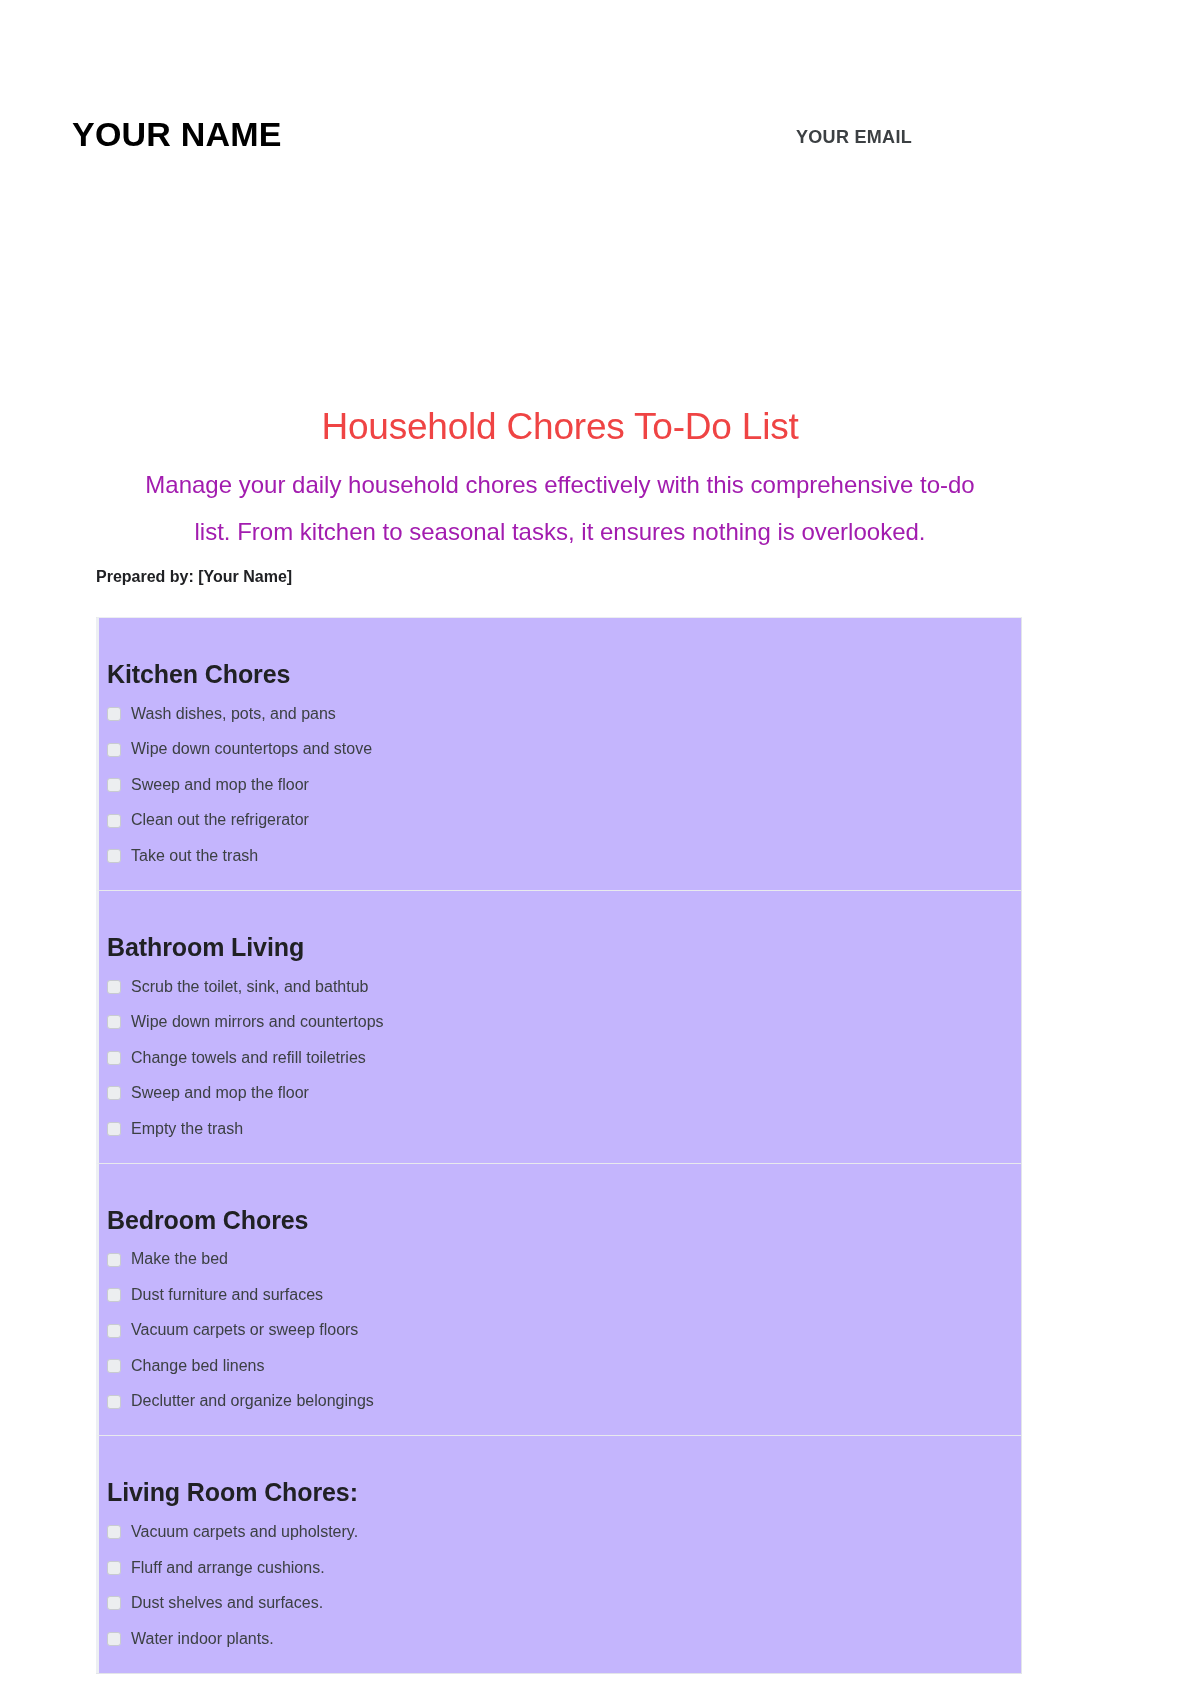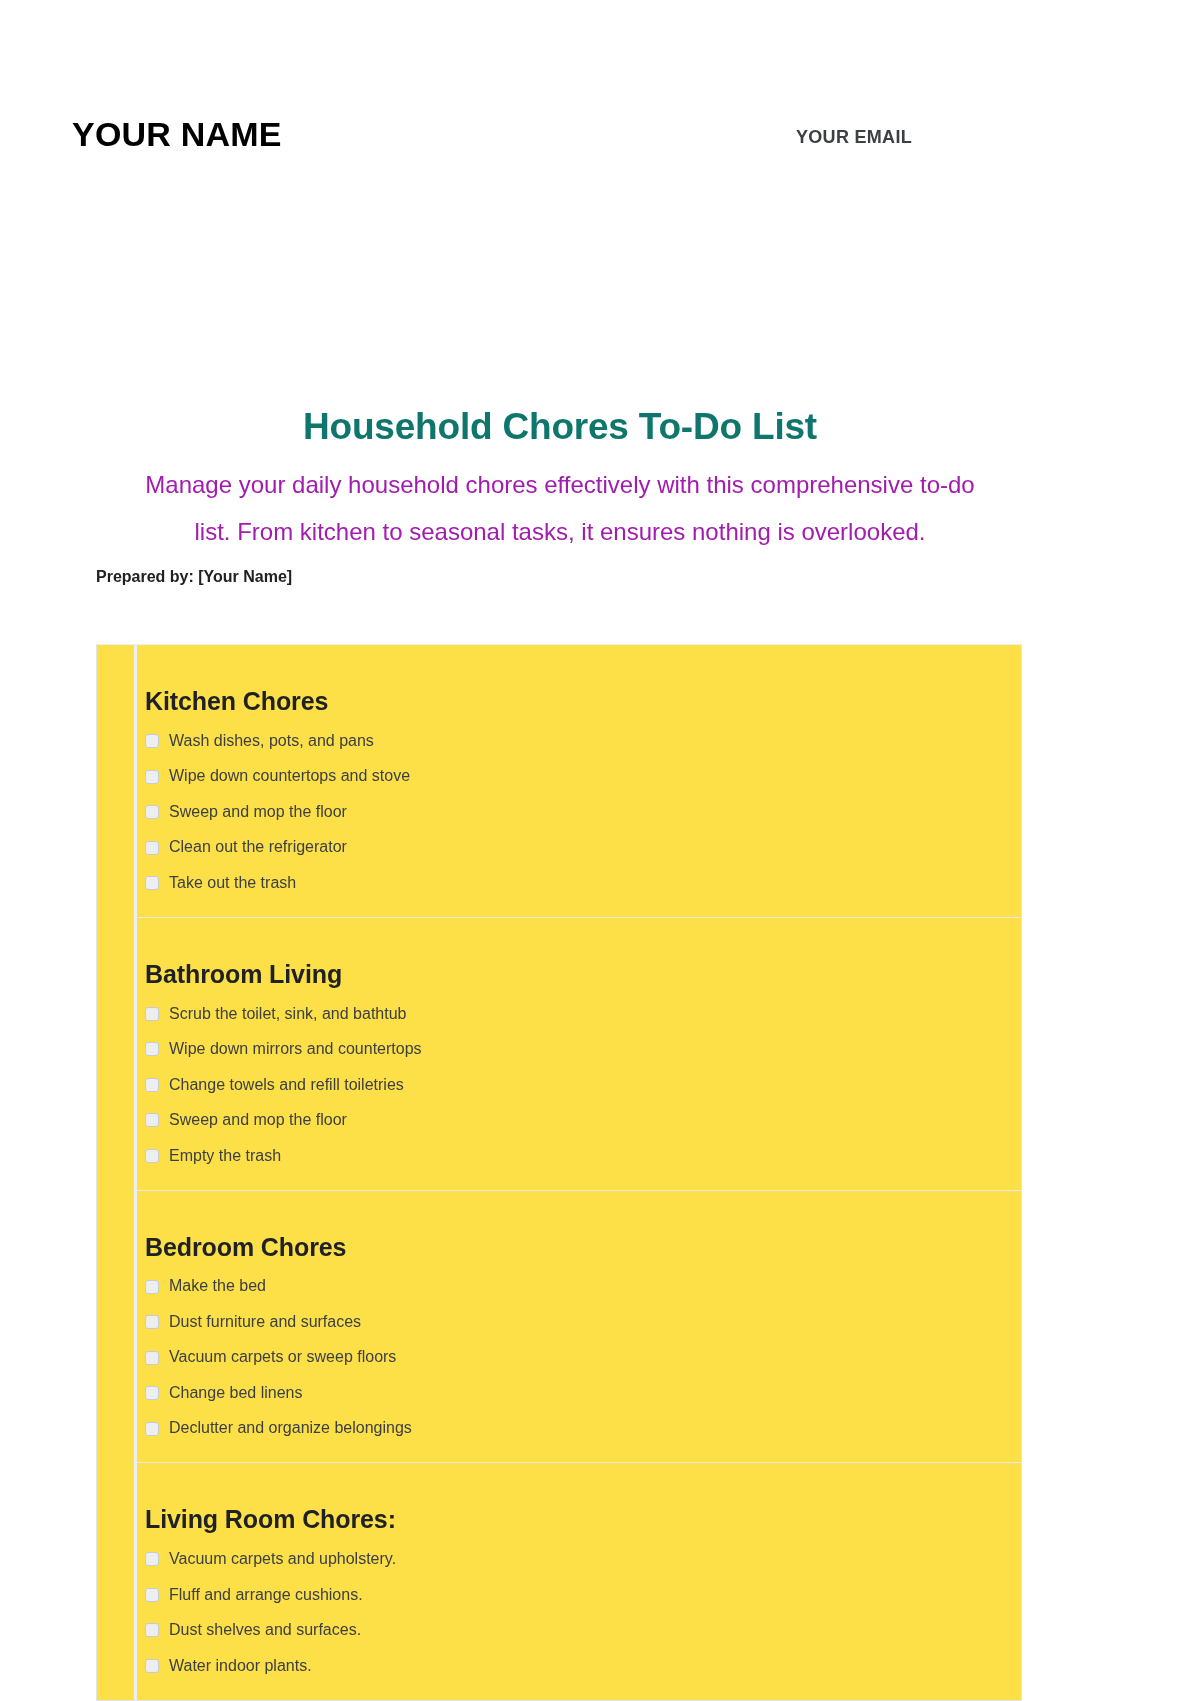--- a/index.html
+++ b/index.html
@@ -57,24 +57,24 @@
   
   .doc-head {
     position: absolute;
     top: 404px;
     left: 96px;
     width: 928px;
   }
   .doc-title {
     margin: 0;
     font-size: 37px;
-    font-weight: 700;
+    font-weight: 400;
     line-height: 1.25;
     text-align: center;
-    color: #0f766e;
+    color: #ef4444;
     letter-spacing: -0.2px;
   }
   .doc-subtitle {
     margin: 12px auto 0 auto;
     width: 870px;
     font-size: 24px;
     line-height: 1.95;
     text-align: center;
     color: #a21caf;
   }
@@ -83,28 +83,27 @@
     font-size: 16px;
     font-weight: 700;
     color: #202124;
     text-align: left;
     line-height: 1.4;
   }
 
   
   .checklist-card {
     position: absolute;
-    top: 644px;
+    top: 617px;
     left: 96px;
     width: 926px;
     border: 1px solid #e3e5e9;
     border-top: 1px solid #eceef1;
     box-sizing: border-box;
-    background: #fde047;
-    padding-left: 38px;
+    background: #c4b5fd;
   }
   .chore-section {
     position: relative;
     padding: 38px 0 16px 0;
     border-bottom: 1px solid #e8eaed;
     border-left: 3px solid #edeff3;
     margin-left: -1px;
     box-sizing: border-box;
   }
   .chore-section:last-child {

